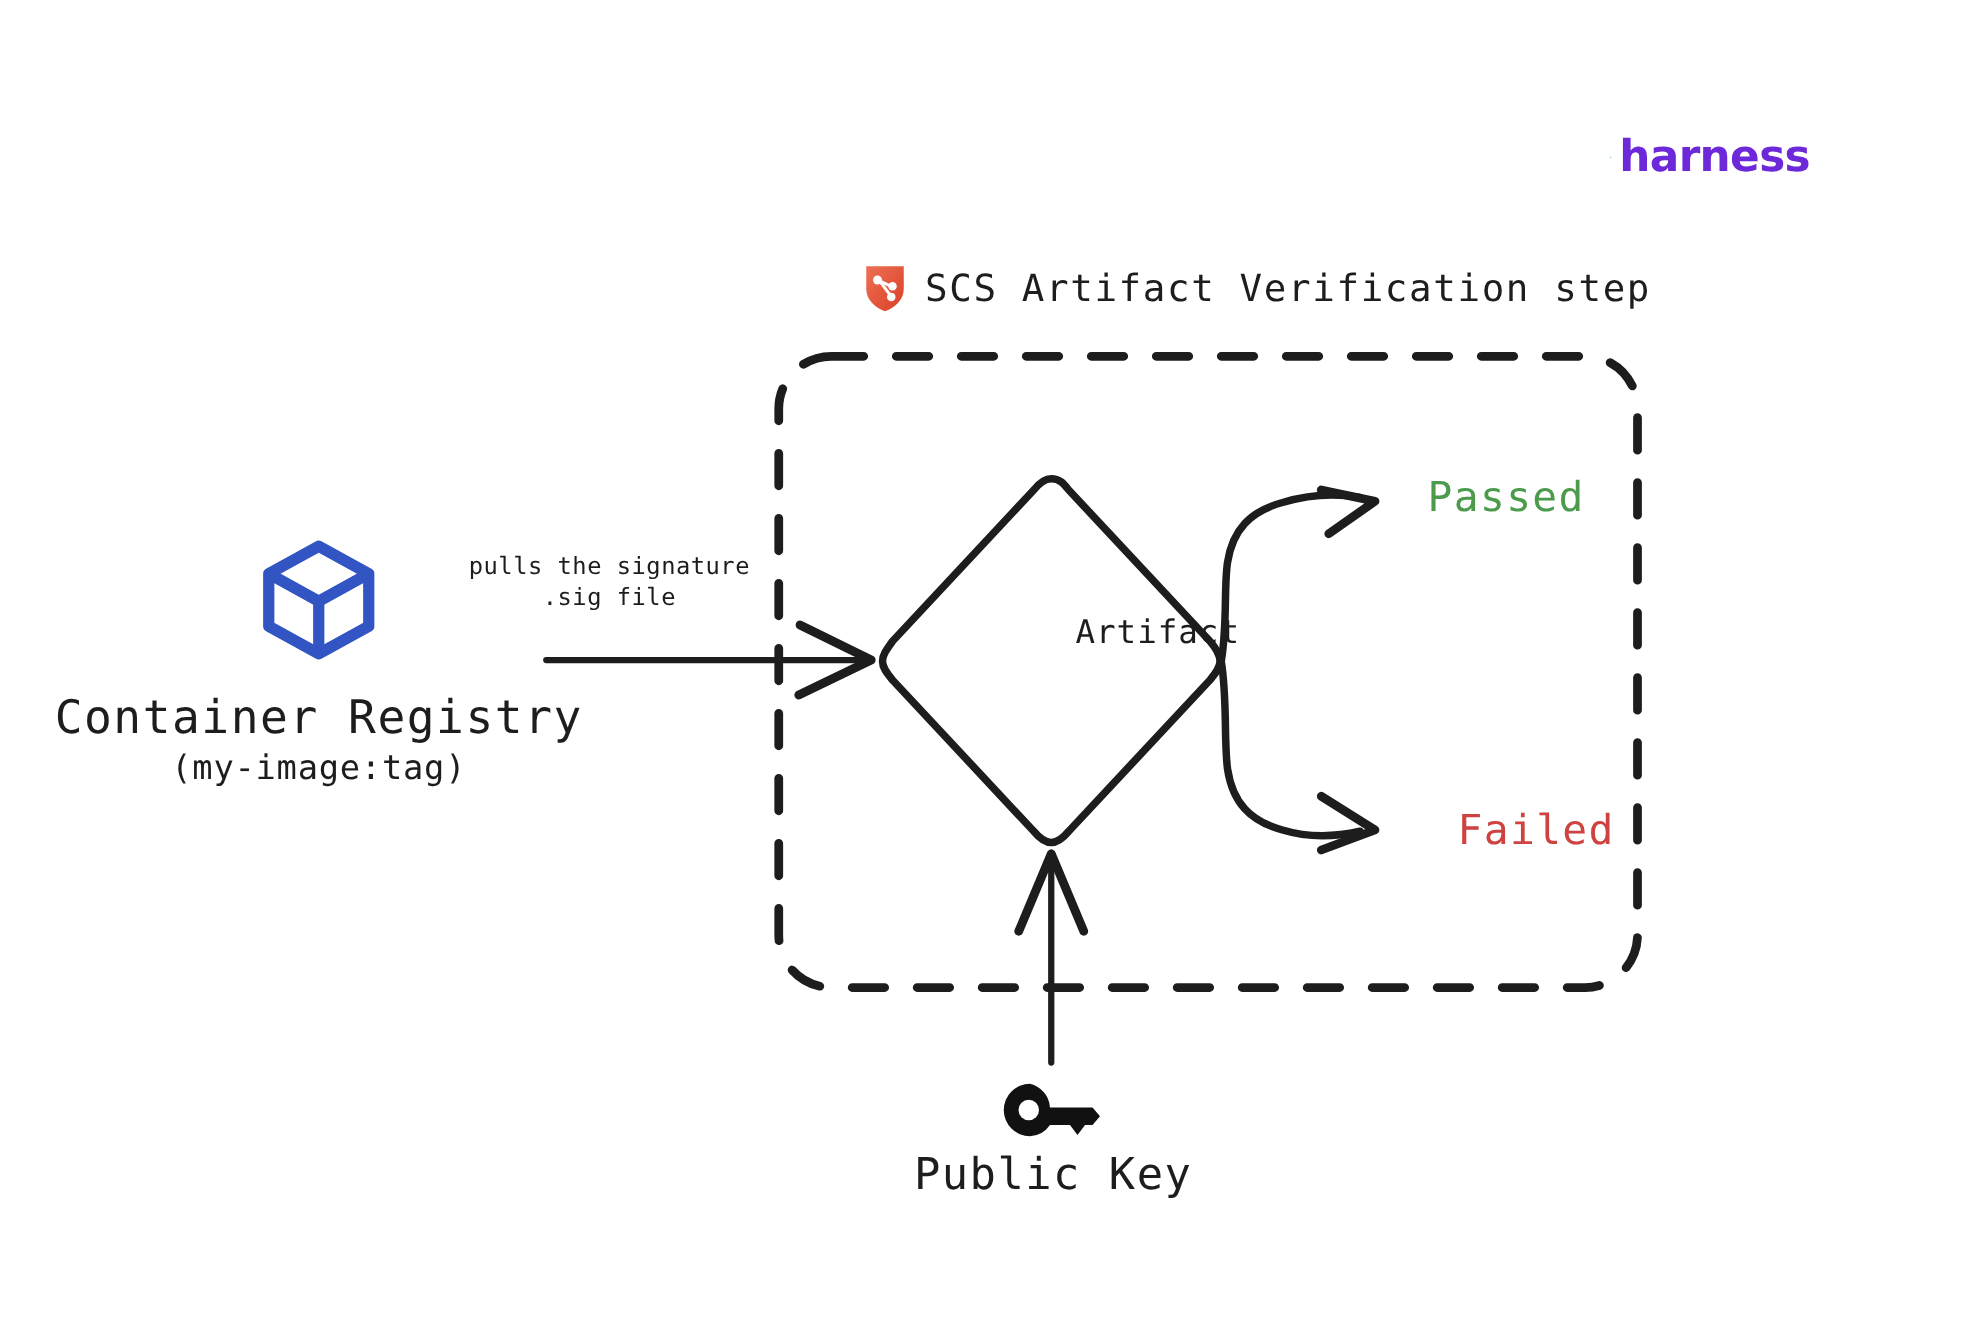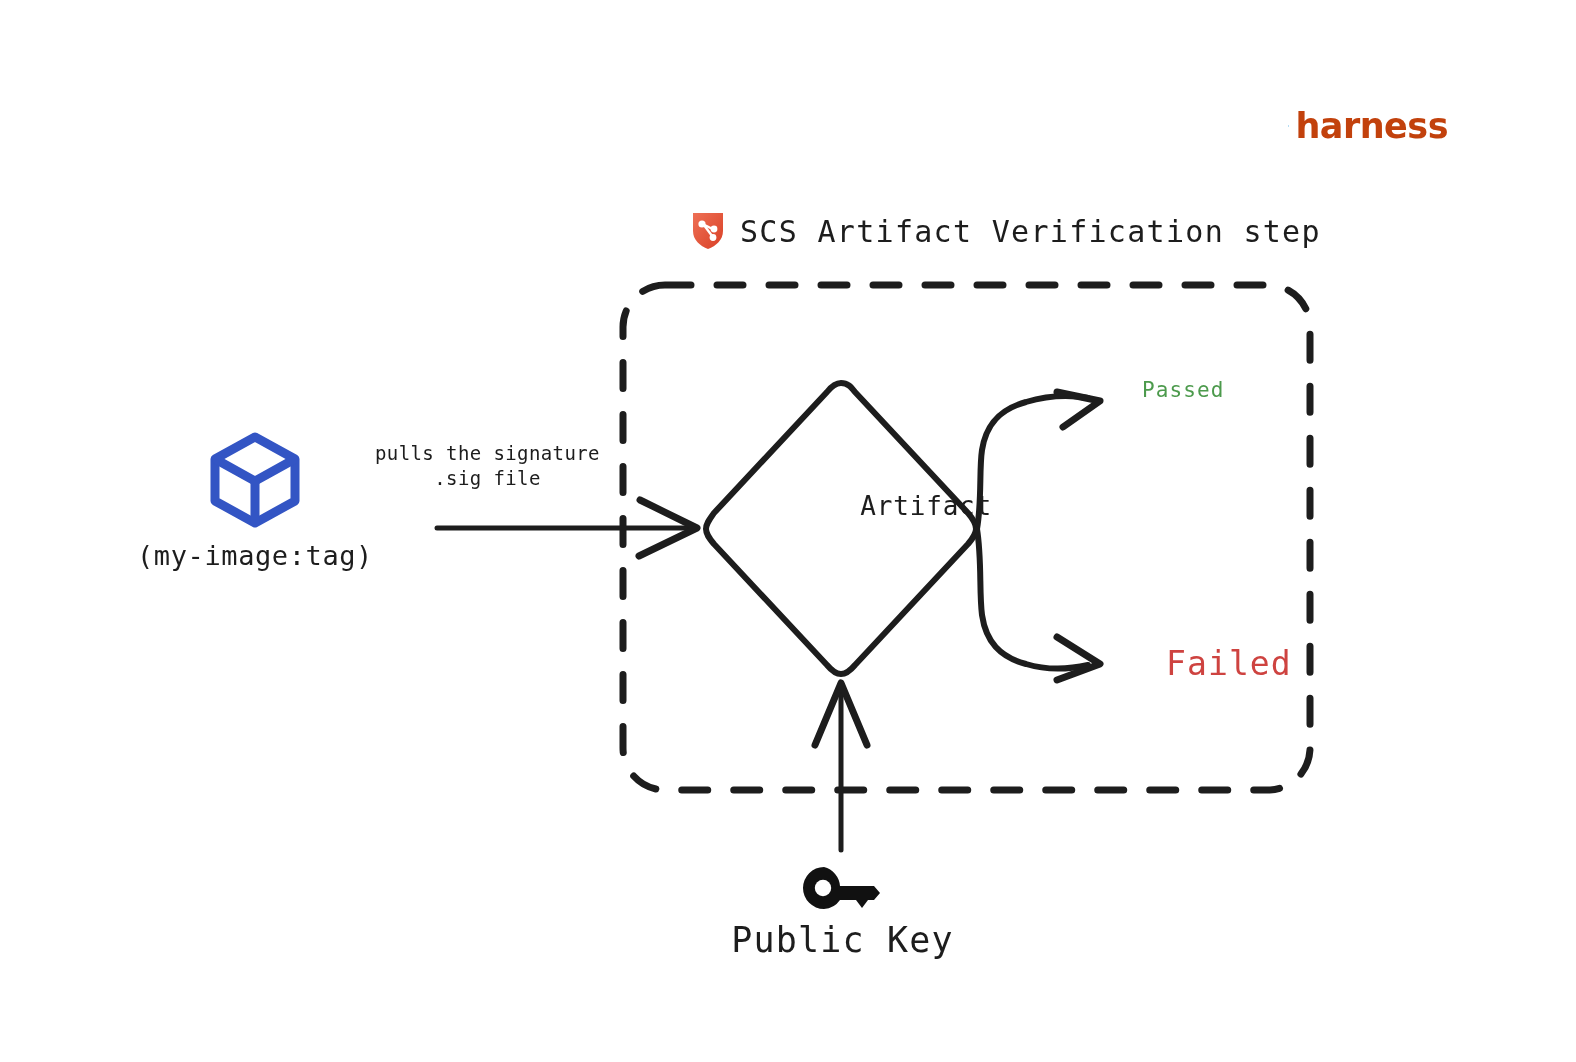--- a/index.html
+++ b/index.html
@@ -109,21 +109,21 @@
     line-height: 37px;
     letter-spacing: 0.8px;
     color: #1d1d1d;
   }
   #decision-text span { display: block; text-align: right; }
   
   #outcome-passed {
     position: absolute;
     left: 1142px;
     top: 378px;
-    font-size: 21px;
+    font-size: 33px;
     letter-spacing: 1.1px;
   }
   #outcome-failed {
     position: absolute;
     left: 1166px;
     top: 644px;
     font-size: 33px;
     letter-spacing: 1.1px;
   }
   
@@ -189,21 +189,21 @@
 </svg>
 
 <div id="harness-logo">
   <svg width="42" height="42" viewBox="0 0 48 48">
     <rect x="6" y="6" width="36" height="36" rx="9" transform="rotate(45 24 24)" fill="#4FAEE4"></rect>
     <circle cx="24" cy="13.5" r="4.6" fill="#ffffff"></circle>
     <circle cx="24" cy="34.5" r="4.6" fill="#ffffff"></circle>
     <circle cx="13.5" cy="24" r="4.6" fill="#ffffff"></circle>
     <circle cx="34.5" cy="24" r="4.6" fill="#ffffff"></circle>
   </svg>
-  <div id="harness-wordmark" style="color: #c2410c;">harness</div>
+  <div id="harness-wordmark" style="color: #6d28d9;">harness</div>
 </div>
 
 <div id="step-title-row">
   <svg width="32" height="38" viewBox="0 0 32 38">
     <defs>
       <linearGradient id="shieldGrad" x1="0" y1="0" x2="1" y2="1">
         <stop offset="0%" stop-color="#EE7055"></stop>
         <stop offset="100%" stop-color="#D94026"></stop>
       </linearGradient>
     </defs>
@@ -218,20 +218,21 @@
   </svg>
   <div id="step-title-text">SCS Artifact Verification step</div>
 </div>
 
 <div id="registry-group">
   <svg width="104" height="104" viewBox="0 0 104 104">
     <path d="M52 9 L92 31 V73 L52 95 L12 73 V31 Z" fill="none" stroke="#3355C4" stroke-width="9" stroke-linejoin="round"></path>
     <path d="M14 32 L52 53 L90 32" fill="none" stroke="#3355C4" stroke-width="9" stroke-linejoin="round" stroke-linecap="round"></path>
     <path d="M52 53 V94" fill="none" stroke="#3355C4" stroke-width="9" stroke-linecap="round"></path>
   </svg>
+  <div id="registry-name">Container Registry</div>
   <div id="registry-tag">(my-image:tag)</div>
 </div>
 
 <div id="edge-label">
   <span>pulls the signature</span>
   <span id="edge-label-line2">.sig file</span>
 </div>
 
 <div id="decision-text">
   <span>Artifact</span>

